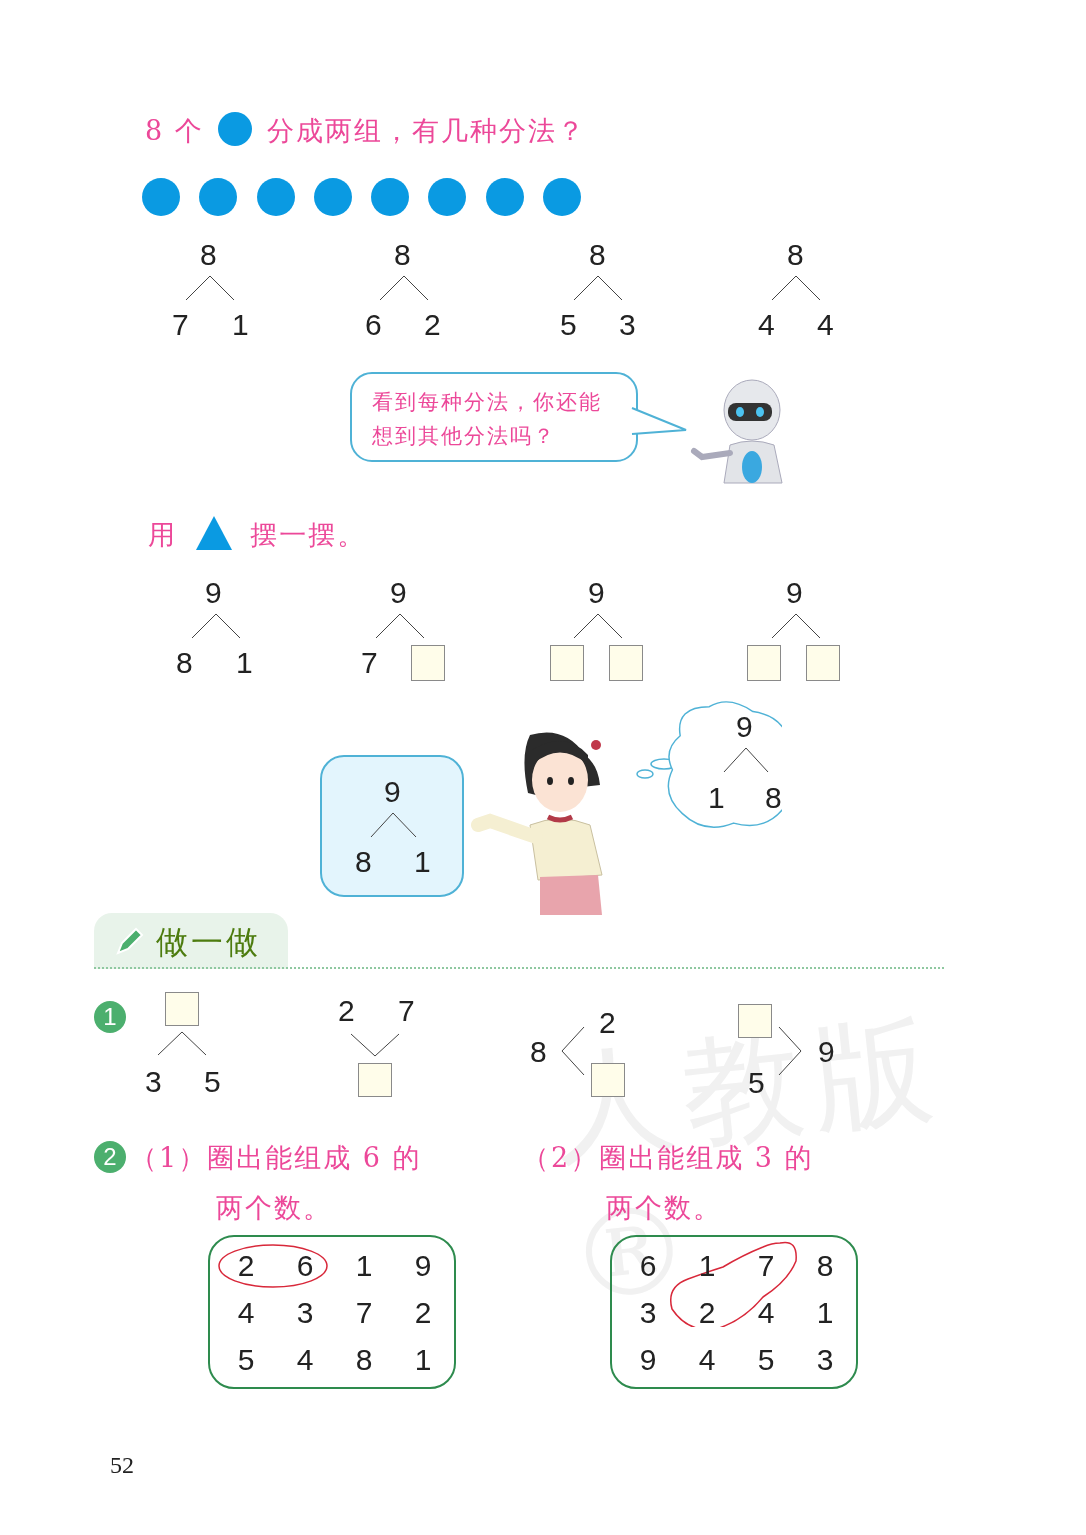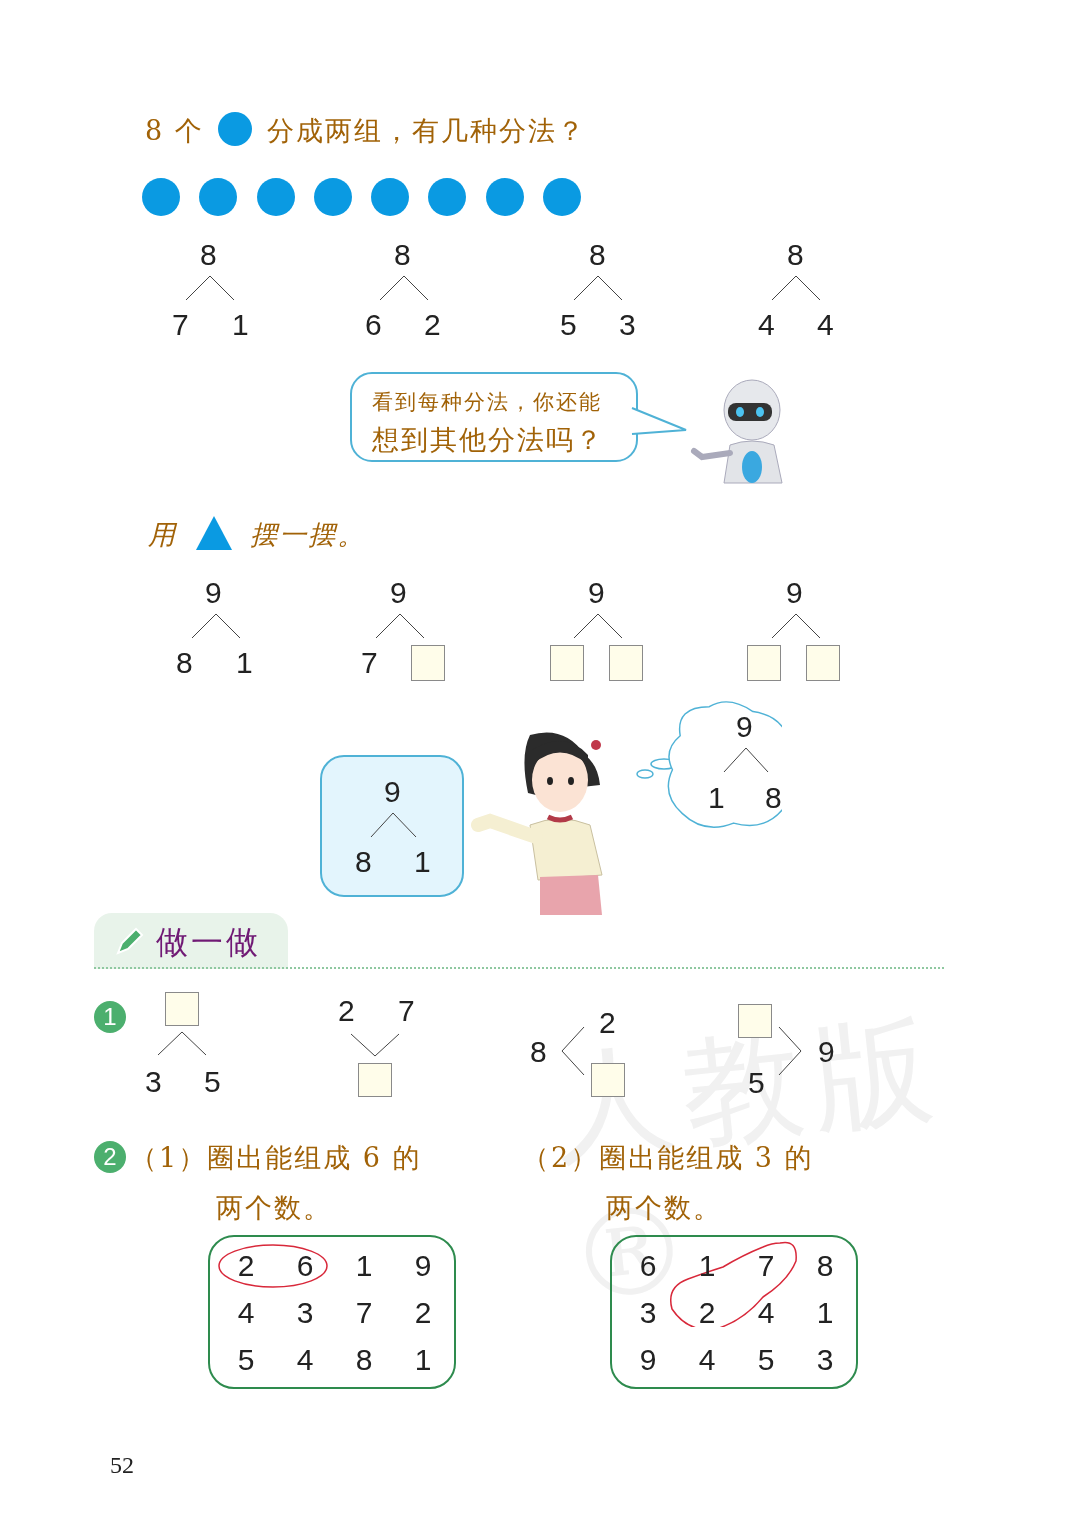--- a/index.html
+++ b/index.html
@@ -1,20 +1,20 @@
 <!DOCTYPE html>
 <html><head>
 <meta charset="utf-8">
 <style>
   html, body { margin:0; padding:0; }
   body { width:1086px; height:1535px; background:#ffffff; position:relative; overflow:hidden;
          font-family:"DejaVu Serif", serif; color:#222; }
   .abs { position:absolute; }
   .num { font-family:"Liberation Sans", sans-serif; font-size:30px; color:#222; line-height:1; }
-  .cn { font-family:"DejaVu Serif", serif; font-size:27px; color:#a16207; letter-spacing:2px; white-space:nowrap; }
+  .cn { font-family:"DejaVu Serif", serif; font-size:27px; color:#ec4899; letter-spacing:2px; white-space:nowrap; }
   .dot { width:38px; height:38px; border-radius:50%; background:#0a9ae2; position:absolute; }
   .box { position:absolute; width:34px; height:34px; background:#fffdea; border:1.5px solid #8a8a8a; box-sizing:border-box; }
   svg.lines { position:absolute; overflow:visible; }
   .bubble { position:absolute; border:2px solid #4fb2d6; border-radius:22px; background:#fff;text-align:right; }
   .badge { position:absolute; width:32px; height:32px; border-radius:50%; background:#4caf6e; color:#fff;
            font-family:"Liberation Sans", sans-serif; font-size:24px; text-align:center; line-height:32px; }
   .grid { position:absolute; border:2px solid #2e8b4e; border-radius:26px; }
   .grid .cell { position:absolute; width:40px; text-align:center; }
 </style>
 </head>
@@ -65,37 +65,37 @@
   <span class="abs num" style="left:787px; top:240px;">8</span>
   <svg class="lines" width="60" height="40" style="left:766px; top:272px;">
       <polyline points="6,28 30,4 54,28" fill="none" stroke="#444" stroke-width="1"></polyline>
     </svg>
   <span class="abs num" style="left:758px; top:310px;">4</span>
   <span class="abs num" style="left:817px; top:310px;">4</span>
 </div>
 
 <div class="bubble" style="left:350px; top:372px; width:284px; height:86px;">
   <div class="cn" style="position:absolute; left:20px; top:14px; font-size:21px;">看到每种分法，你还能</div>
-  <div class="cn" style="position:absolute; left:20px; top:48px; font-size:27px;">想到其他分法吗？</div>
+  <div class="cn" style="position:absolute; left:20px; top:48px; font-size:21px;">想到其他分法吗？</div>
 </div>
 <svg class="lines" width="60" height="40" style="left:632px; top:404px;">
   <polyline points="0,4 54,26 0,30" fill="#fff" stroke="#4fb2d6" stroke-width="2"></polyline>
 </svg>
 
 <svg class="abs" width="100" height="110" style="left:690px; top:375px;">
   <ellipse cx="62" cy="35" rx="28" ry="30" fill="#e6e8ec" stroke="#aab" stroke-width="1"></ellipse>
   <rect x="38" y="28" width="44" height="18" rx="8" fill="#333"></rect>
   <ellipse cx="50" cy="37" rx="4" ry="5" fill="#4cc3f0"></ellipse>
   <ellipse cx="70" cy="37" rx="4" ry="5" fill="#4cc3f0"></ellipse>
   <path d="M40,70 Q62,62 84,70 L92,108 L34,108 Z" fill="#e2e4e8" stroke="#aab"></path>
   <ellipse cx="62" cy="92" rx="10" ry="16" fill="#3aa8e0"></ellipse>
   <path d="M40,78 L12,82 L4,76" stroke="#aab" stroke-width="6" fill="none" stroke-linecap="round"></path>
 </svg>
 
-<div class="abs cn" style="left:148px; top:516px;font-style:italic;">
+<div class="abs cn" style="left:148px; top:516px;">
   <span>用</span>
   <span style="display:inline-block;width:0;height:0;border-left:18px solid transparent;border-right:18px solid transparent;border-bottom:34px solid #0a9ae2;vertical-align:-6px;margin:0 8px;"></span>
   <span>摆一摆。</span>
 </div>
 
 <div>
   <span class="abs num" style="left:205px; top:578px;">9</span>
   <svg class="lines" width="60" height="40" style="left:186px; top:610px;">
       <polyline points="6,28 30,4 54,28" fill="none" stroke="#444" stroke-width="1"></polyline>
     </svg>
@@ -160,21 +160,21 @@
       <polyline points="4,28 26,4 48,28" fill="none" stroke="#444" stroke-width="1"></polyline>
     </svg>
   <span class="abs num" style="left:708px; top:783px;">1</span>
   <span class="abs num" style="left:765px; top:783px;">8</span>
 </div>
 
 <div class="abs" style="left:94px; top:913px; width:194px; height:56px; background:#e8f3ea; border-radius:18px 18px 0 0;">
   <svg class="abs" width="34" height="34" style="left:18px; top:12px;">
     <path d="M6,28 L10,18 L24,4 L30,10 L16,24 Z" fill="#4caf6e" stroke="#fff" stroke-width="2"></path>
   </svg>
-  <span class="abs" style="left:62px; top:8px; font-family:'DejaVu Serif', serif; font-size:32px; color:#701a75; letter-spacing:3px; white-space:nowrap;">做一做</span>
+  <span class="abs" style="left:62px; top:8px; font-family:'DejaVu Serif', serif; font-size:32px; color:#4d7c0f; letter-spacing:3px; white-space:nowrap;">做一做</span>
 </div>
 <div class="abs" style="left:94px; top:967px; width:850px; border-top:2px dotted #8fc8a0;"></div>
 
 <div class="abs" style="left:560px; top:1000px; font-family:'DejaVu Serif', serif; font-size:120px; color:#f1f1f1; letter-spacing:10px; z-index:0; transform:rotate(-6deg);">人教版 ®</div>
 
 <div class="badge" style="left:94px; top:1001px;">1</div>
 
 <div>
   <div class="box" style="left:165px; top:992px;"></div>
   <svg class="lines" width="60" height="40" style="left:158px; top:1030px;">

